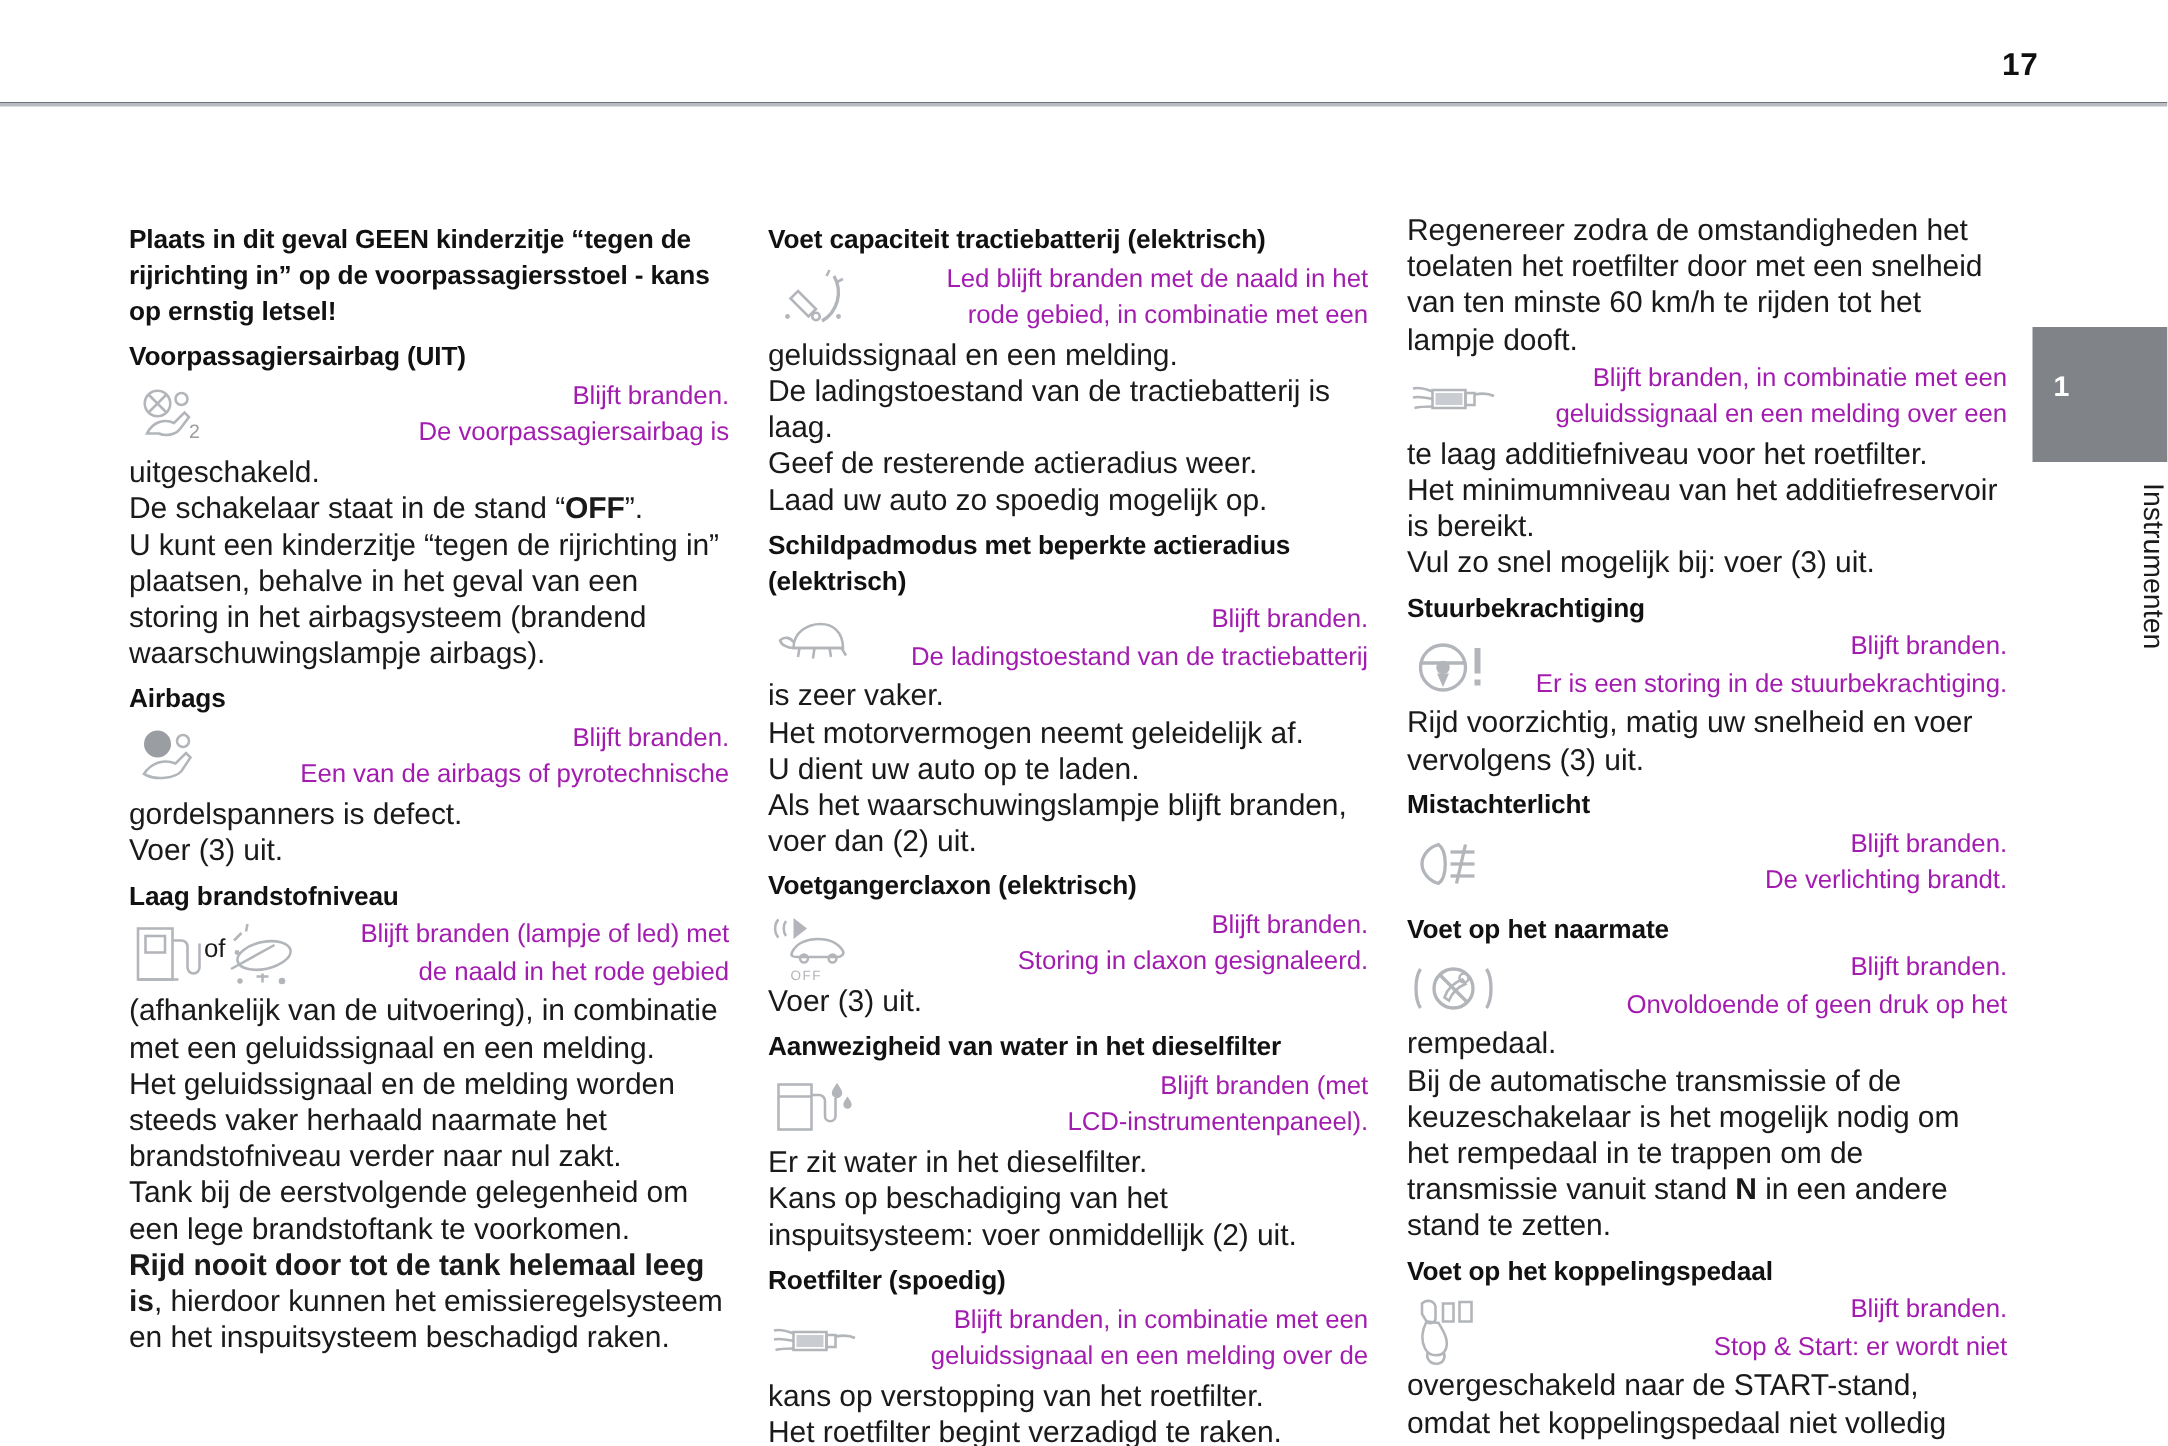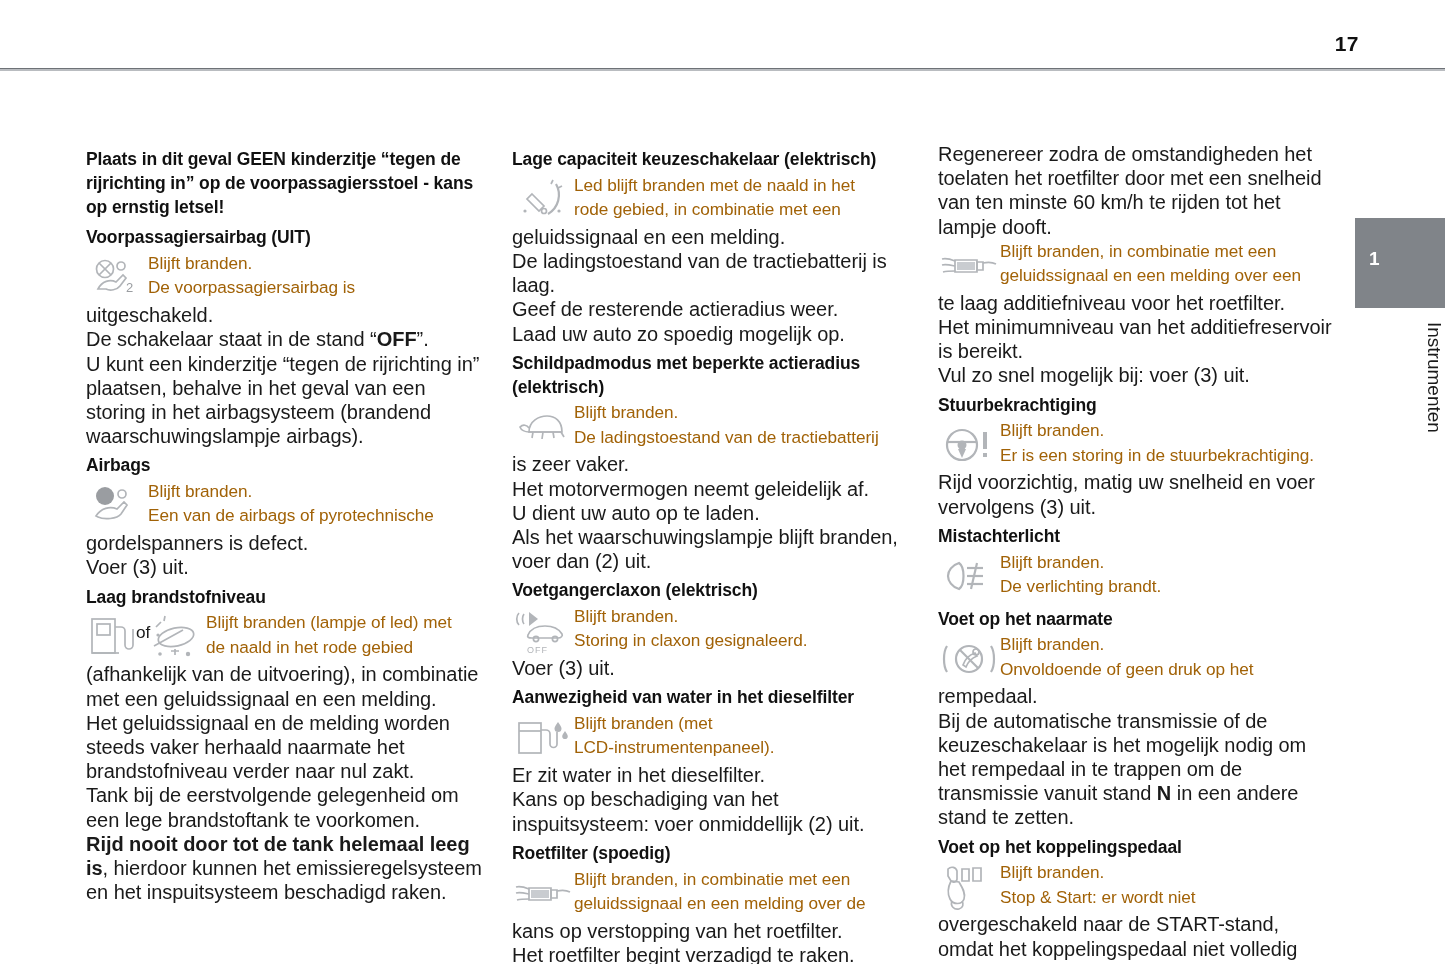--- a/index.html
+++ b/index.html
@@ -63,23 +63,24 @@
 
   
   .entry{position:relative; overflow:hidden;}
   .entry .ico{
     float:left; width:62px; height:50px;
     margin:2px 0 0 0;
     display:flex; align-items:center; justify-content:center;
   }
   .entry .ico.w2{width:120px;}
   .entry .etxt{
-    font-size:17.2px; line-height:24.2px; color:#a16207;
+    font-size:17.2px; line-height:24.2px; color:#a21caf;
     letter-spacing:-.05px;
     padding-left:4px;
+    text-align:right;
   }
   .entry .etxt .l{display:block;}
   .clr{clear:both;}
 
   svg{display:block;overflow:visible;}
   .st{stroke:#b2b5b9;fill:none;stroke-width:1.7;}
   .st2{stroke:#b2b5b9;fill:none;stroke-width:2.2;}
   .fl{fill:#b2b5b9;}
   .fl2{fill:#9a9da1;}
   .offtxt{font-family:"Liberation Sans",sans-serif;font-size:9px;fill:#b2b5b9;letter-spacing:1px;}
@@ -160,21 +161,21 @@
           <span class="l">de naald in het rode gebied</span>
         </div>
         <div class="clr"></div>
       </div>
       <p class="body">(afhankelijk van de uitvoering), in combinatie met een geluidssignaal en een melding.</p>
       <p class="body">Het geluidssignaal en de melding worden steeds vaker herhaald naarmate het brandstofniveau verder naar nul zakt.</p>
       <p class="body">Tank bij de eerstvolgende gelegenheid om een lege brandstoftank te voorkomen.</p>
       <p class="body"><b>Rijd nooit door tot de tank helemaal leeg is</b><span>, hierdoor kunnen het emissieregelsysteem en het inspuitsysteem beschadigd raken.</span></p>
     </div>
   <div class="col" id="col2">
-      <h2 class="head">Lage capaciteit keuzeschakelaar (elektrisch)</h2>
+      <h2 class="head">Voet capaciteit tractiebatterij (elektrisch)</h2>
       <div class="entry">
         <div class="ico">
           <svg width="50" height="44" viewBox="0 0 50 44">
       <path d="M38 6 A22 22 0 0 1 30 36" class="st2"></path>
       <path d="M14 16 l12 12 l-5 5 l-12 -12 Z" class="st"></path>
       <circle cx="26" cy="33" r="2.5" class="st"></circle>
       <circle cx="7" cy="33" r="1.6" class="fl"></circle>
       <circle cx="41" cy="33" r="1.6" class="fl"></circle>
       <path d="M33 6 l2 -4 M40 10 l4 -2" class="st"></path>
     </svg>

